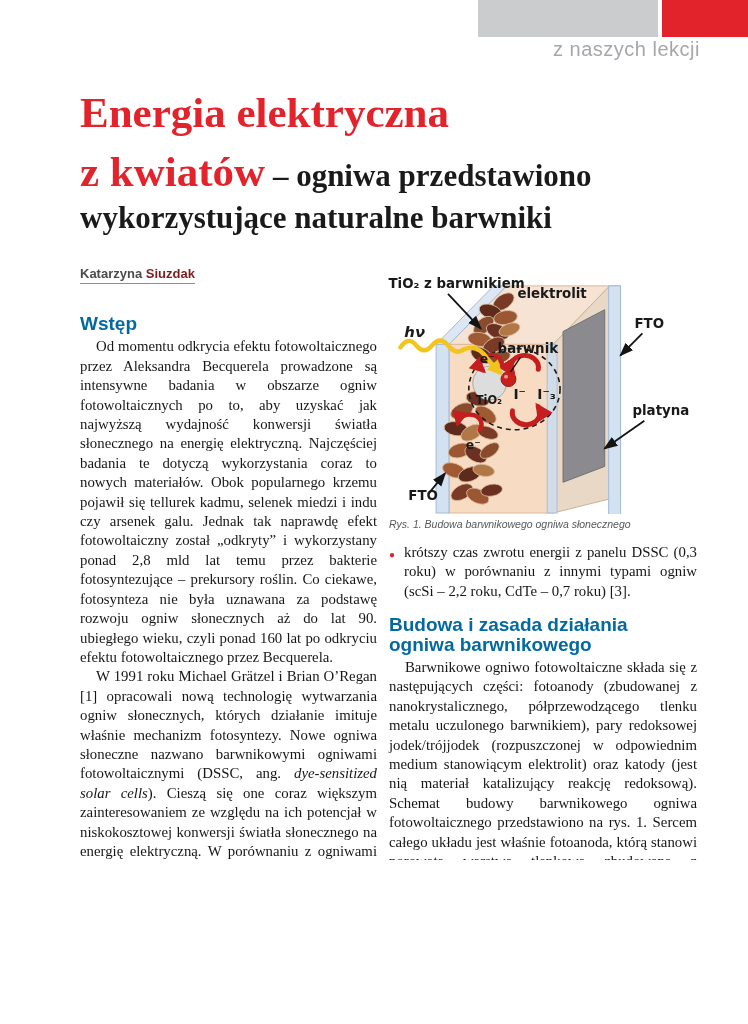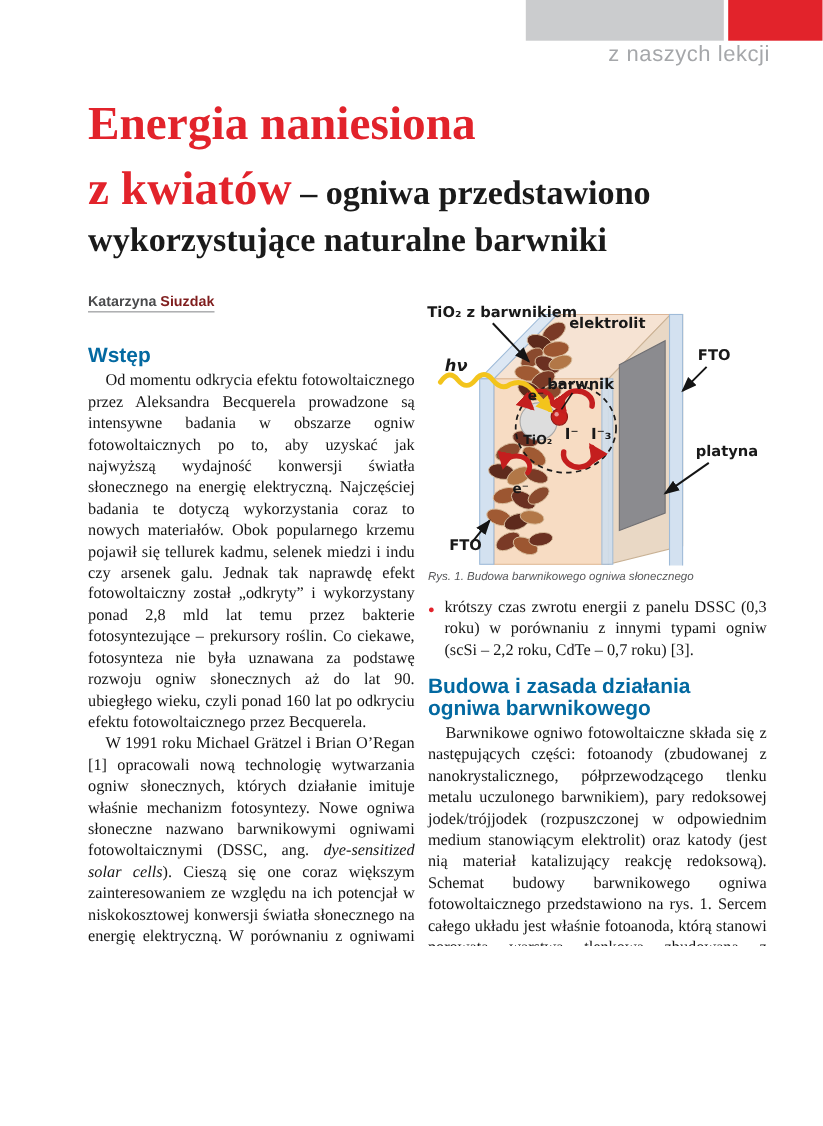--- a/index.html
+++ b/index.html
@@ -73,21 +73,21 @@
 </head>
 <body>
 
 <div class="page">
 
   <div class="hdr-gray"></div>
   <div class="hdr-red"></div>
   <div class="hdr-label">z naszych lekcji</div>
 
   <div class="title">
-    <div class="l1">Energia naniesiona</div>
+    <div class="l1">Energia elektryczna</div>
     <div class="l2"><span class="red">z kwiatów</span><span class="blk"> – ogniwa przedstawiono</span></div>
     <div class="l3">wykorzystujące naturalne barwniki</div>
   </div>
 
   <div class="author">
     <span class="first">Katarzyna</span>
     <span class="last">Siuzdak</span>
   </div>
 
   <div class="col col-left">

